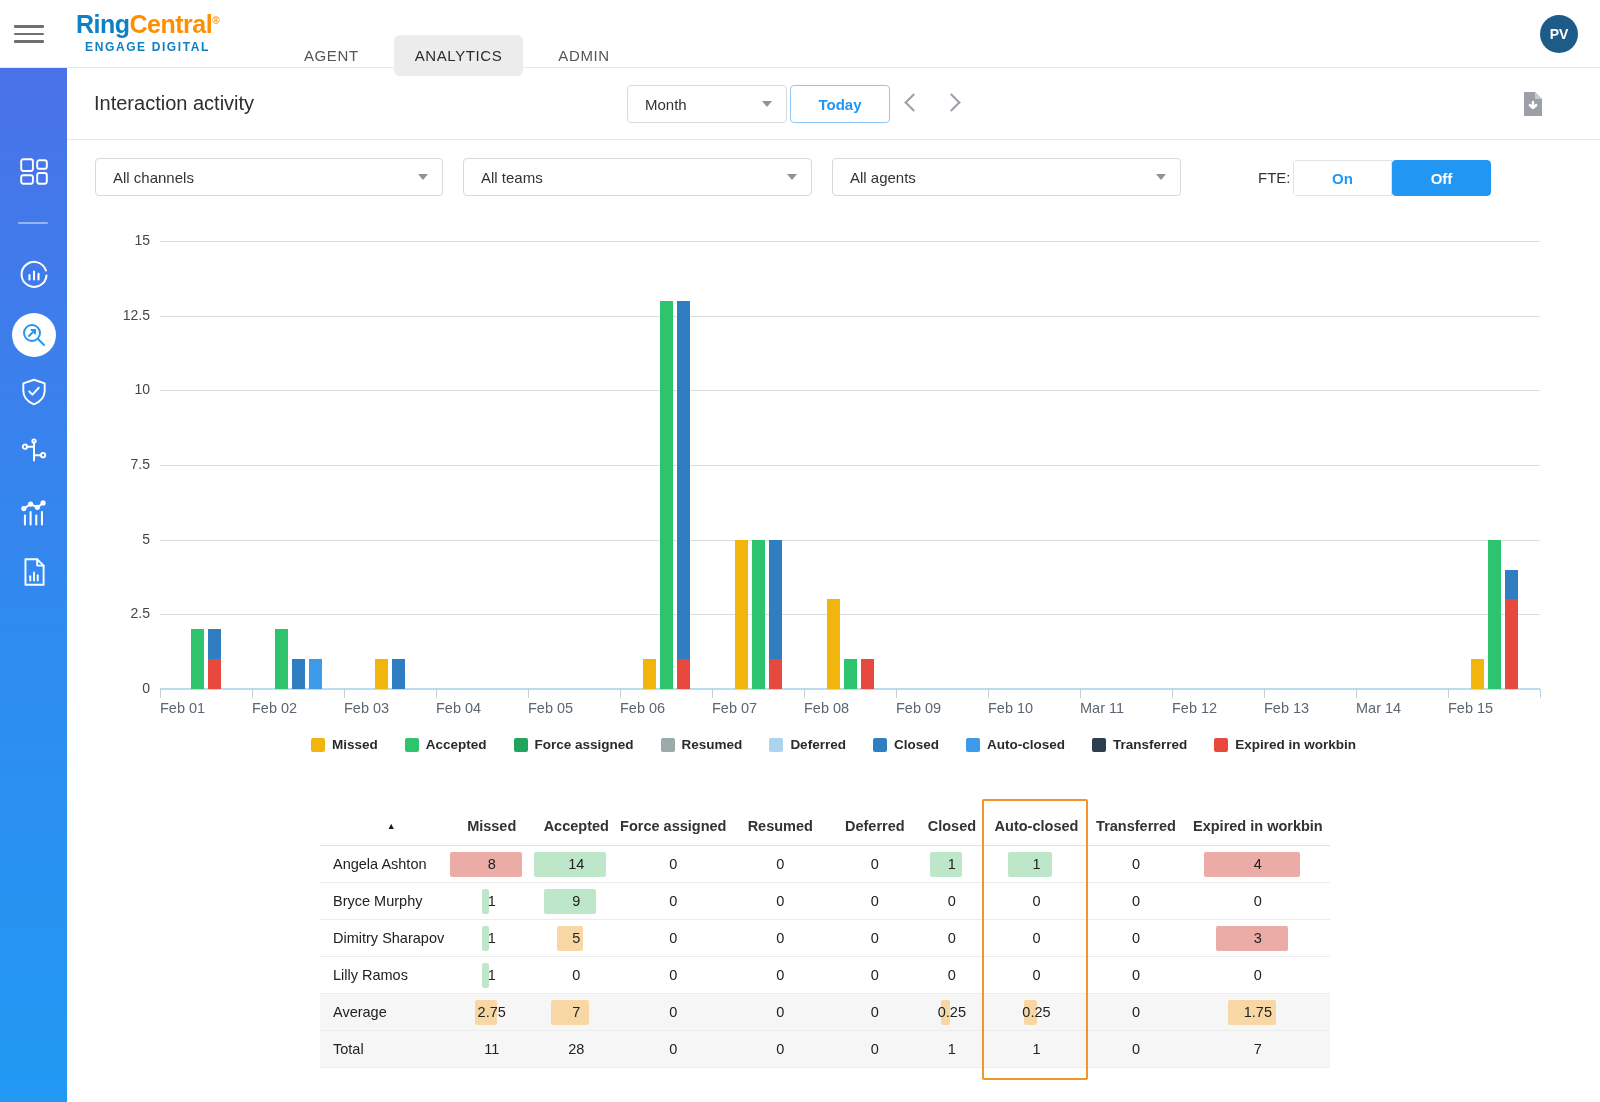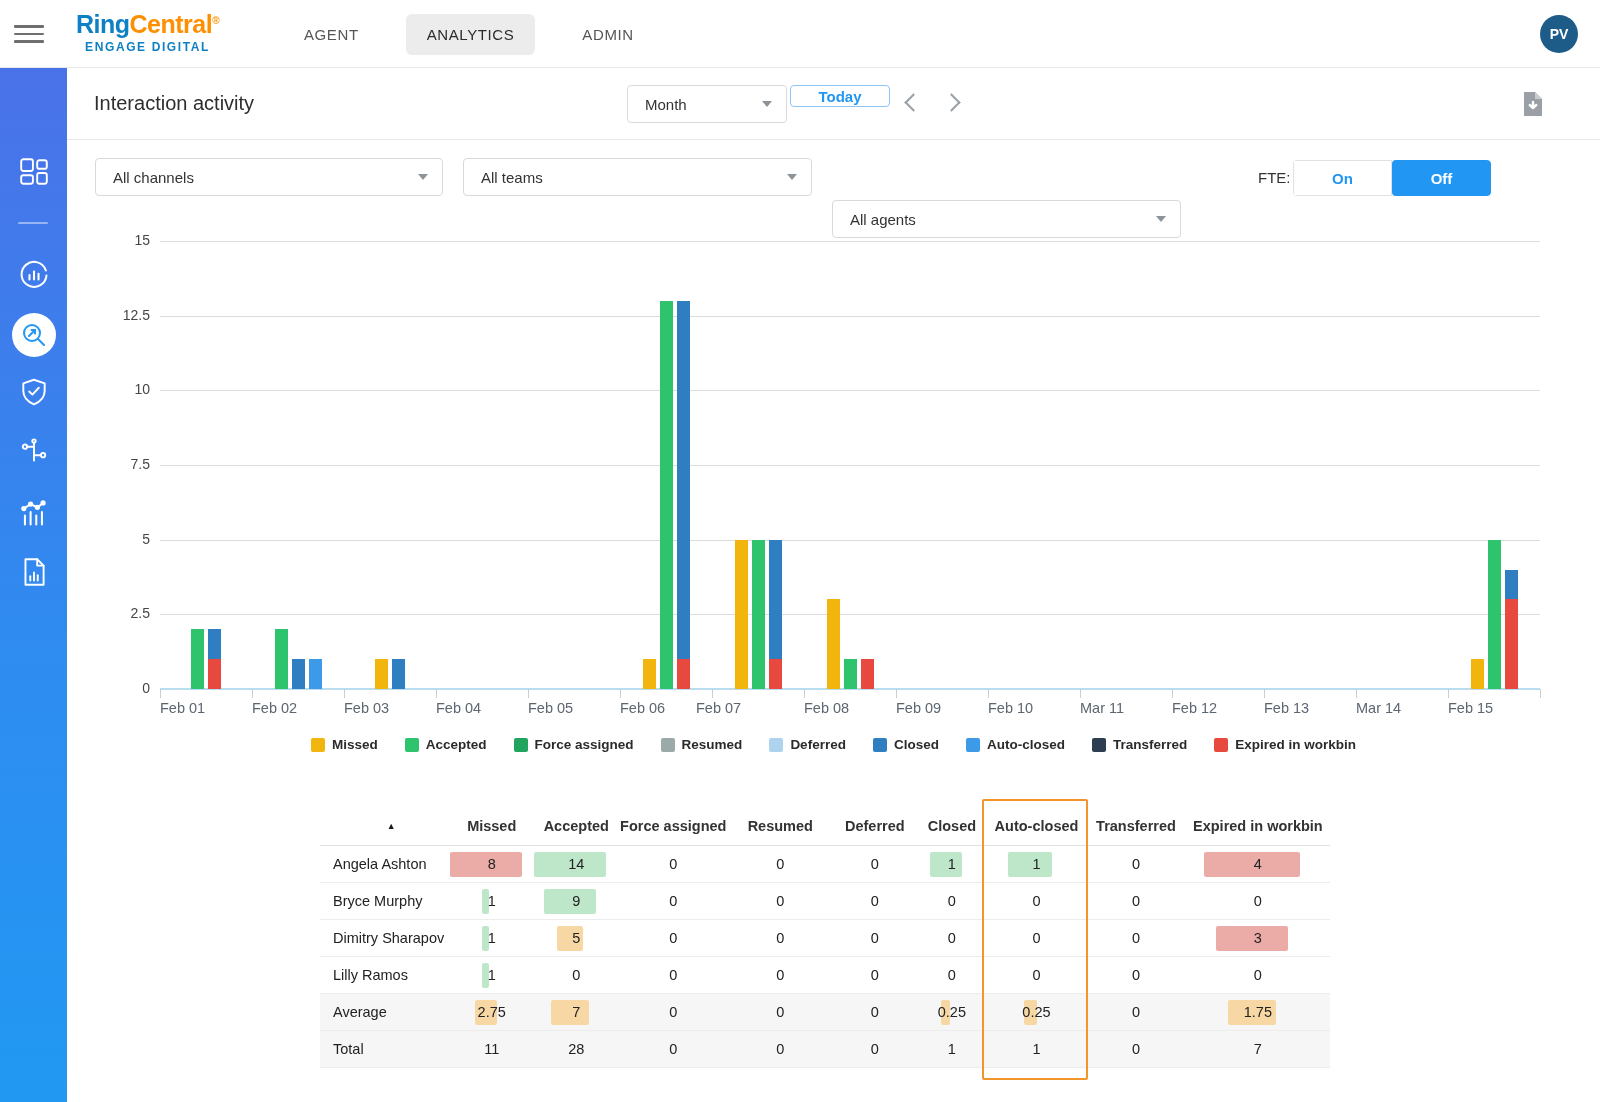--- a/index.html
+++ b/index.html
@@ -10,37 +10,37 @@
   
   .topbar { position:absolute; left:0; top:0; width:1600px; height:68px; background:#fff; border-bottom:1px solid #e9e9e9; z-index:20; }
   .hamburger { position:absolute; left:14px; top:20px; width:32px; height:26px; cursor:pointer; }
   .hamburger span { display:block; width:30px; height:2.5px; background:#6f6f6f; margin:5px 0; border-radius:1px; }
   .logo { position:absolute; left:76px; top:10px; text-align:center; }
   .logo .l1 { font-size:25px; font-weight:bold; letter-spacing:-0.5px; }
   .logo .l1 .ring { color:#0e80c4; }
   .logo .l1 .central { color:#fe8f01; }
   .logo .l1 .reg { font-size:10px; color:#fe8f01; vertical-align:super; }
   .logo .l2 { font-size:12px; font-weight:bold; color:#0e80c4; letter-spacing:1.6px; margin-top:1px; }
-  .nav { position:absolute; left:283px; top:0; height:68px; display:flex; align-items:center; gap:26px; }
+  .nav { position:absolute; left:283px; top:8px; height:68px; display:flex; align-items:flex-end; gap:14px; }
   .nav-item { font-size:15px; color:#565656; letter-spacing:0.6px; padding:12px 21px; border-radius:6px; cursor:pointer; }
   .nav-item.active { background:#ececec; color:#2b2b2b; }
   .avatar { position:absolute; right:22px; top:15px; width:38px; height:38px; border-radius:50%; background:#1d5b89; color:#fff; font-size:14px; font-weight:bold; display:flex; align-items:center; justify-content:center; cursor:pointer; }
 
   
   .sidebar { position:absolute; left:0; top:68px; width:67px; height:1034px; background:linear-gradient(180deg,#4a72e8 0%,#2f8bf0 55%,#2199f3 100%); z-index:15; }
   .side-item { position:absolute; left:0; width:67px; display:flex; justify-content:center; cursor:pointer; }
   .side-divider { position:absolute; left:18px; width:30px; height:2px; background:rgba(255,255,255,0.45); border-radius:1px; }
   .active-bubble { width:44px; height:44px; border-radius:50%; background:#fff; display:flex; align-items:center; justify-content:center; }
 
   
   .page-title { position:absolute; left:94px; top:92px; font-size:20px; color:#2e2e2e; }
   .select-box { position:absolute; height:38px; background:#fff; border:1px solid #d9d9d9; border-radius:4px; display:flex; align-items:center; cursor:pointer; }
   .select-box .lbl { font-size:15px; color:#333; padding-left:17px; }
   .caret { position:absolute; right:14px; width:0; height:0; border-left:5.5px solid transparent; border-right:5.5px solid transparent; border-top:6px solid #8d9499; }
-  .today-btn { position:absolute; left:790px; top:85px; width:100px; height:22px; border:1px solid #8fc6f7; border-radius:4px; background:#fff; color:#2196f3; font-size:15px; font-weight:bold; display:flex; align-items:center; justify-content:center; cursor:pointer; }
+  .today-btn { position:absolute; left:790px; top:85px; width:100px; height:38px; border:1px solid #8fc6f7; border-radius:4px; background:#fff; color:#2196f3; font-size:15px; font-weight:bold; display:flex; align-items:center; justify-content:center; cursor:pointer; }
   .chev { position:absolute; top:96px; width:13px; height:13px; border-left:2px solid #9aa0a6; border-bottom:2px solid #9aa0a6; cursor:pointer; }
   .chev.left  { left:907px; transform:rotate(45deg); }
   .chev.right { left:945px; transform:rotate(225deg); }
   .date-range { position:absolute; left:985px; top:94px; font-size:16px; color:#333; }
   .export-btn { position:absolute; left:1522px; top:92px; cursor:pointer; }
   .hr1 { position:absolute; left:67px; top:139px; width:1533px; height:1px; background:#e8e8e8; }
 
   
   .fte-label { position:absolute; left:1258px; top:169px; font-size:15px; color:#333; }
   .fte-toggle { position:absolute; left:1293px; top:160px; height:36px; display:flex; border-radius:4px; overflow:hidden; cursor:pointer; }
@@ -188,21 +188,21 @@
   <div class="hr1"></div>
 
   <div class="select-box" style="left:95px; top:158px; width:348px;">
     <span class="lbl">All channels</span>
       <span class="caret"></span>
   </div>
   <div class="select-box" style="left:463px; top:158px; width:349px;">
     <span class="lbl">All teams</span>
       <span class="caret"></span>
   </div>
-  <div class="select-box" style="left:832px; top:158px; width:349px;margin-top:42px;">
+  <div class="select-box" style="left:832px; top:158px; width:349px;">
     <span class="lbl">All agents</span>
       <span class="caret"></span>
   </div>
   <div class="fte-label">FTE:</div>
   <div class="fte-toggle">
     <div class="fte-on">On</div>
     <div class="fte-off">Off</div>
   </div>
 
   <div class="chart" id="chart">
@@ -235,21 +235,21 @@
       <div class="xtick" style="left: 1104px;"></div>
       <div class="xtick" style="left: 1196px;"></div>
       <div class="xtick" style="left: 1288px;"></div>
       <div class="xtick" style="left: 1380px;"></div>
       <div class="xcat" style="left: 0px;">Feb 01</div>
       <div class="xcat" style="left: 92px;">Feb 02</div>
       <div class="xcat" style="left: 184px;">Feb 03</div>
       <div class="xcat" style="left: 276px;">Feb 04</div>
       <div class="xcat" style="left: 368px;">Feb 05</div>
       <div class="xcat" style="left: 460px;">Feb 06</div>
-      <div class="xcat" style="left: 536px;">Feb 07</div>
+      <div class="xcat" style="left: 552px;">Feb 07</div>
       <div class="xcat" style="left: 644px;">Feb 08</div>
       <div class="xcat" style="left: 736px;">Feb 09</div>
       <div class="xcat" style="left: 828px;">Feb 10</div>
       <div class="xcat" style="left: 920px;">Mar 11</div>
       <div class="xcat" style="left: 1012px;">Feb 12</div>
       <div class="xcat" style="left: 1104px;">Feb 13</div>
       <div class="xcat" style="left: 1196px;">Mar 14</div>
       <div class="xcat" style="left: 1288px;">Feb 15</div>
       <div class="bar" style="left: 31px; top: 388.267px; height: 59.7333px; background: rgb(46, 196, 109); z-index: 2;"></div>
       <div class="bar" style="left: 48px; top: 388.267px; height: 59.7333px; background: rgb(47, 126, 193); z-index: 2;"></div>

